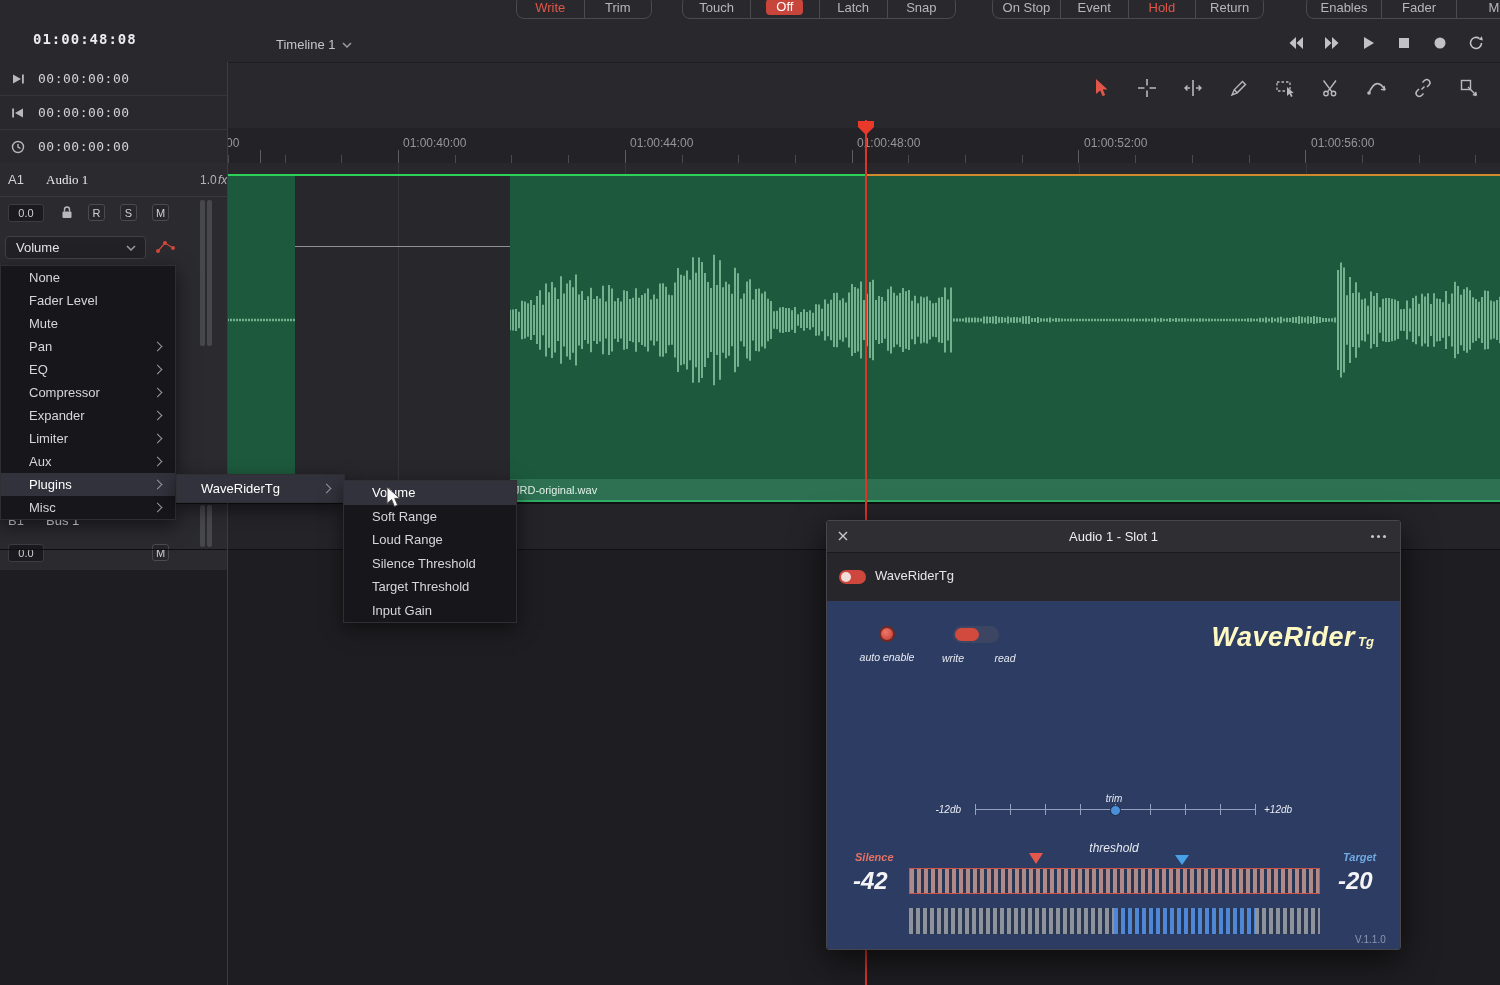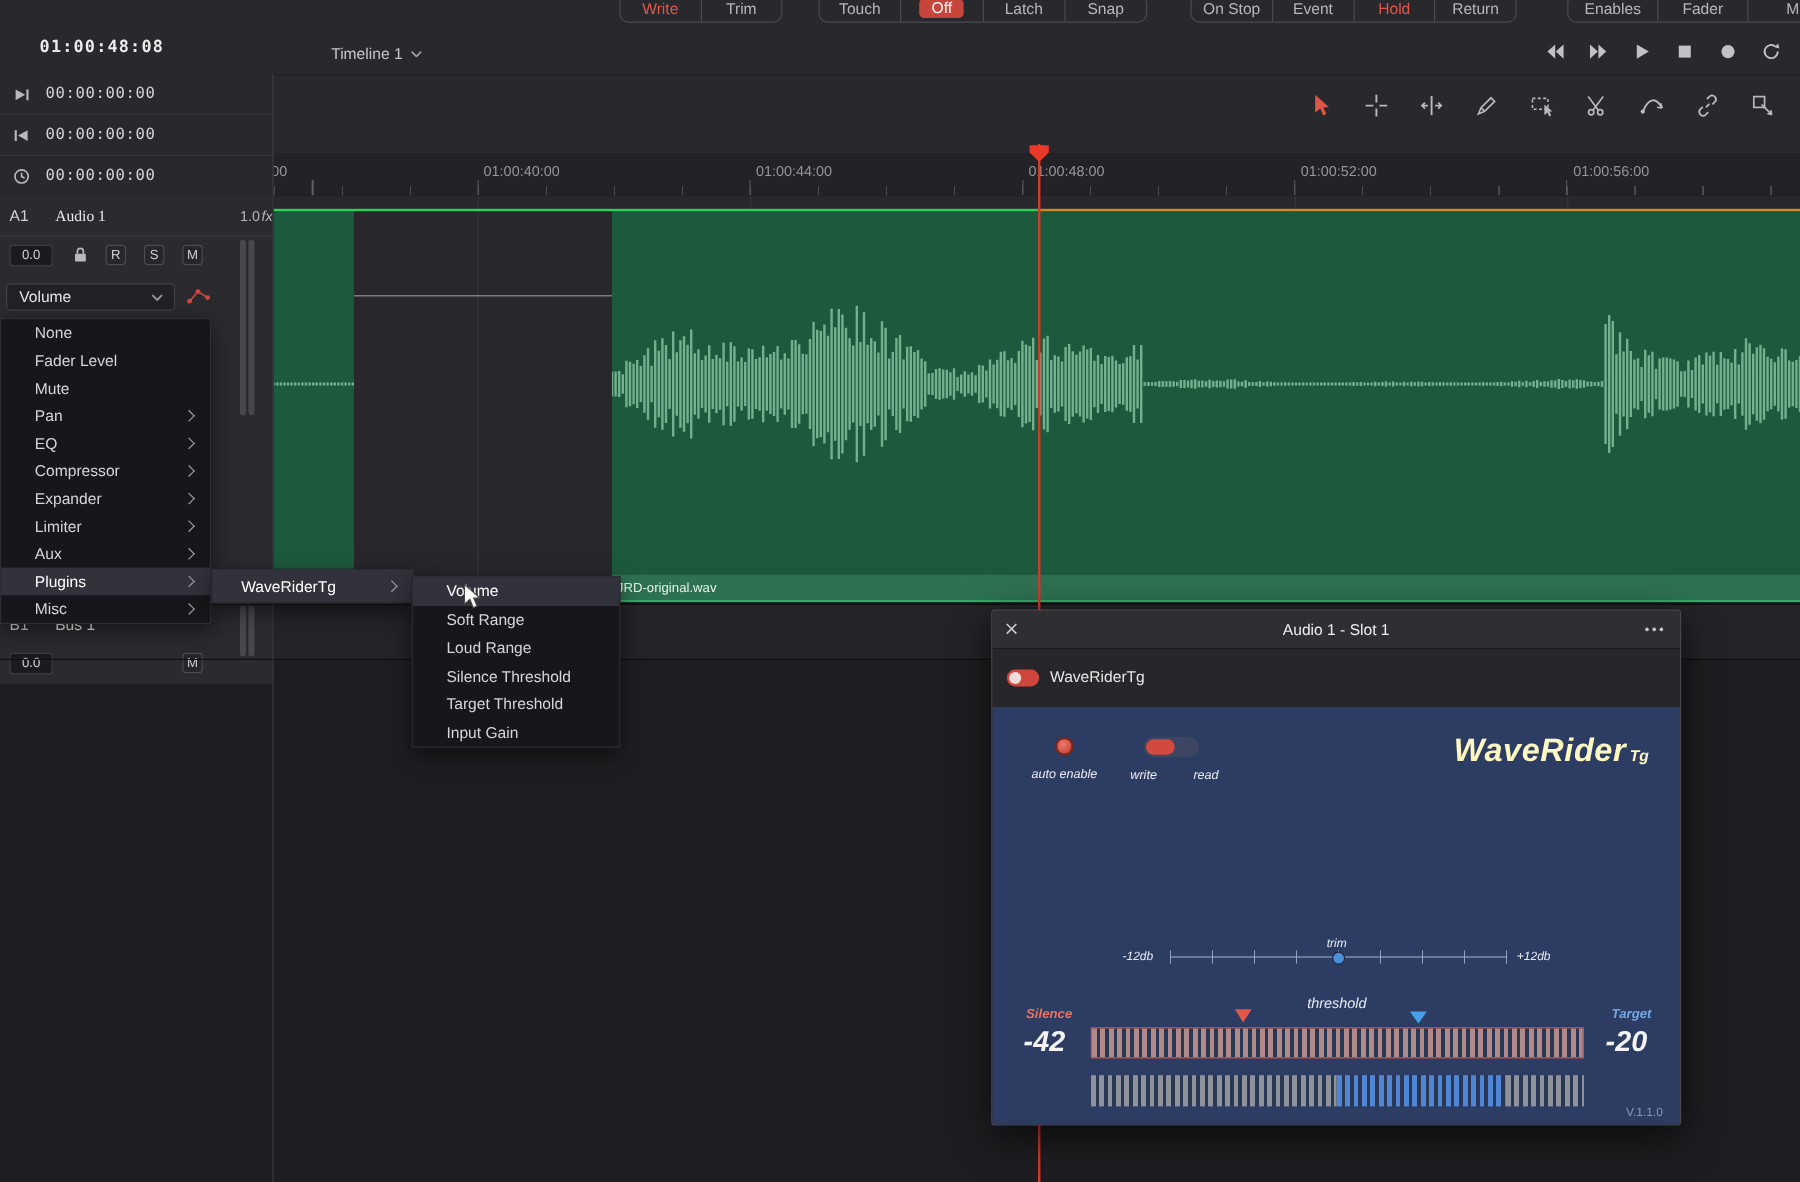--- a/index.html
+++ b/index.html
@@ -94,21 +94,21 @@
   .mi{height:23px;display:flex;align-items:center;padding-left:28px;font-size:13px;
       color:#d6d6d9;cursor:pointer;box-sizing:border-box;}
   .m2 .mi{height:27px;padding-left:24px;}
   .m3 .mi{height:23.5px;}
   .mi .lbl{flex:1;}
   .mi.hl{background:#32323c;color:#fff;}
   .sub-arrow{width:6px;height:6px;border-right:1.5px solid #9a9aa0;border-top:1.5px solid #9a9aa0;
              transform:rotate(45deg);margin-right:14px;flex:none;}
 
   
-  .pwin{left:826px;top:508px;width:575px;height:430px;background:#28282c;border:1px solid #46464c;
+  .pwin{left:826px;top:520px;width:575px;height:430px;background:#28282c;border:1px solid #46464c;
         border-radius:3px;box-shadow:0 10px 34px rgba(0,0,0,.65);z-index:20;box-sizing:border-box;
         overflow:hidden;}
   .ptitle{position:relative;height:31px;background:#2e2e33;border-bottom:1px solid #1b1b1f;}
   .ptitle-text{position:absolute;left:0;right:0;top:8px;text-align:center;font-size:13px;
                color:#efeff1;}
   .pclose{position:absolute;left:10px;top:9px;cursor:pointer;}
   .pmenu{position:absolute;right:14px;top:14px;display:flex;gap:3px;cursor:pointer;}
   .pmenu i{width:3px;height:3px;border-radius:50%;background:#c9c9cd;}
   .pstrip{position:relative;height:48px;background:#27272b;border-bottom:1px solid #1b1b1f;}
   .mini-toggle{position:absolute;left:12px;top:17px;width:27px;height:14px;border-radius:7px;

